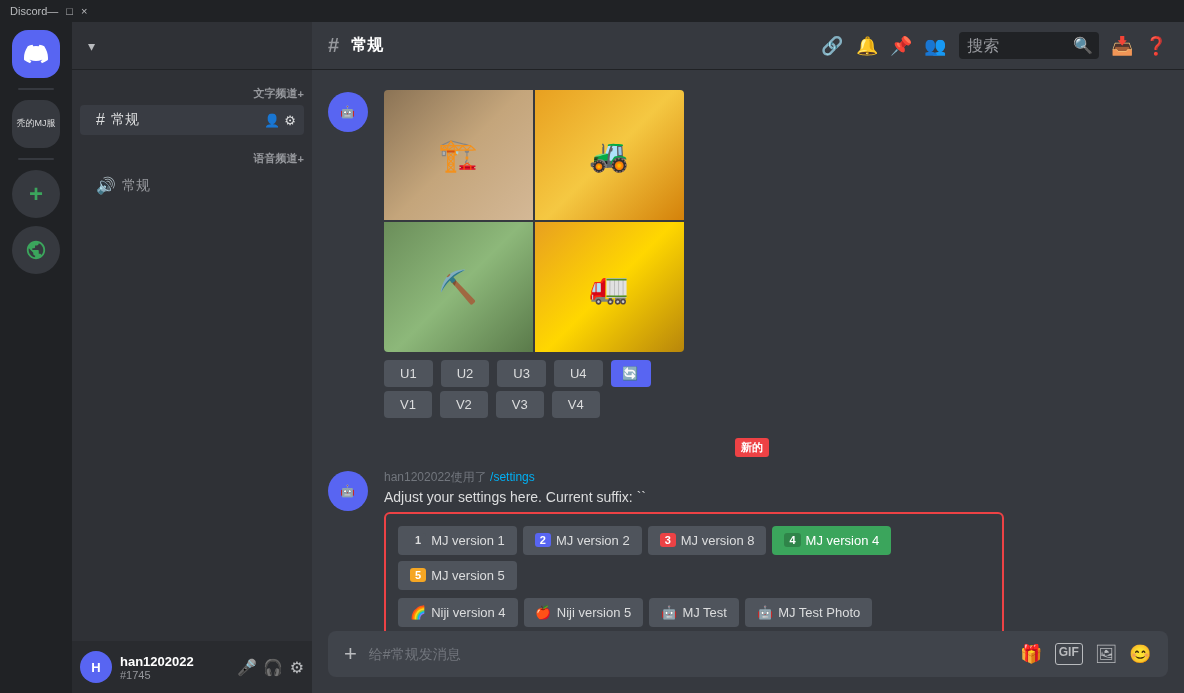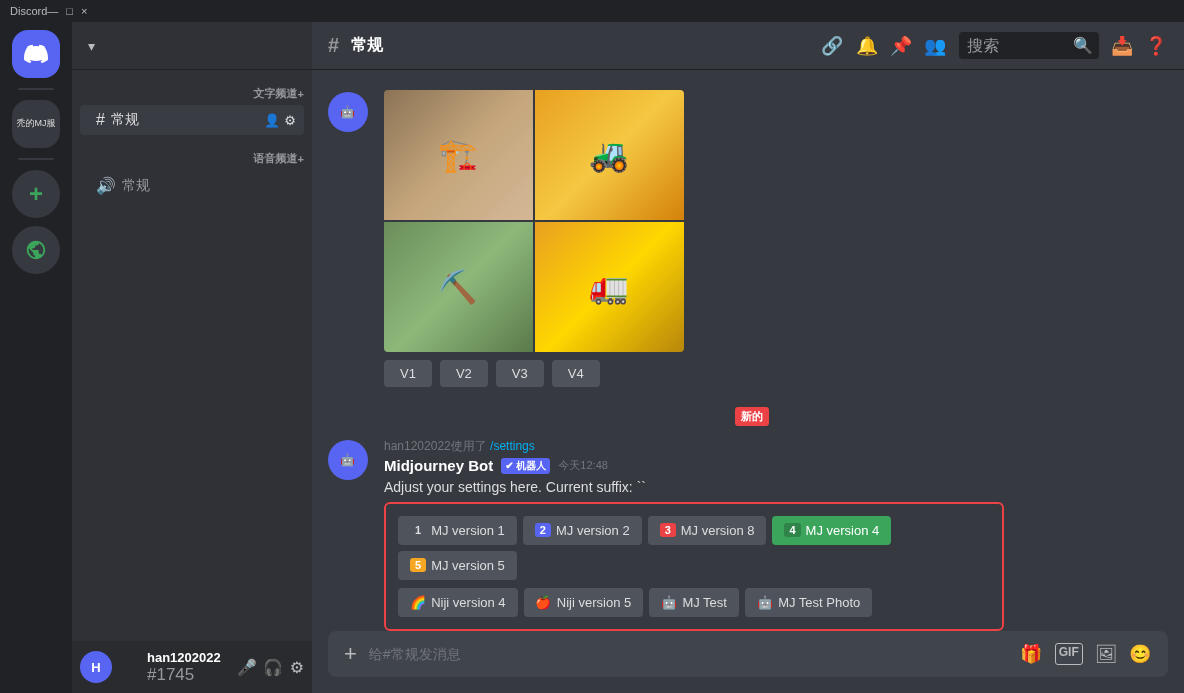--- a/index.html
+++ b/index.html
@@ -139,23 +139,23 @@
       border-radius: 50%;
       background: #5865f2;
       display: flex;
       align-items: center;
       justify-content: center;
       font-size: 13px;
       font-weight: bold;
       color: white;
       position: relative;
     }
-    .user-info { flex: 1; margin-left: 27px; }
+    .user-info { flex: 1; }
     .user-name { font-size: 13px; font-weight: 600; color: #fff; }
-    .user-tag { font-size: 17px; color: #96989d; }
+    .user-tag { font-size: 11px; color: #96989d; }
     .user-controls { display: flex; gap: 6px; }
     .user-ctrl-btn { color: #b9bbbe; cursor: pointer; font-size: 16px; }
 
     
     .main-content {
       flex: 1;
       background: #36393f;
       display: flex;
       flex-direction: column;
       overflow: hidden;
@@ -510,42 +510,44 @@
             </div>
             <div class="image-placeholder" style="background: linear-gradient(135deg, #6B8E5A 0%, #8DB87A 50%, #5A7A4A 100%);">
               <span style="font-size:32px;">⛏️</span>
             </div>
             <div class="image-placeholder" style="background: linear-gradient(135deg, #E8A020 0%, #FFD700 50%, #B8860B 100%);">
               <span style="font-size:32px;">🚛</span>
             </div>
           </div>
 
           <div class="action-buttons">
+            <button class="btn-action">U1</button>
+            <button class="btn-action">U2</button>
+            <button class="btn-action">U3</button>
+            <button class="btn-action">U4</button>
+            <button class="btn-action refresh">🔄</button>
+          </div>
+          <div class="action-buttons">
             <button class="btn-action">V1</button>
             <button class="btn-action">V2</button>
             <button class="btn-action">V3</button>
             <button class="btn-action">V4</button>
           </div>
         </div>
       </div>
 
       <div style="display:flex; align-items:center; margin: 4px 0 8px 0; position:relative;flex-direction:column;">
         <div style="flex:1; height:1px; background:#ed4245;"></div>
         <div class="new-badge" style="position:static; margin-left:8px;">新的</div>
       </div>
 
       <div class="message">
         <div class="message-avatar" style="background:#5865f2; border-radius:50%; font-size:12px;">🤖</div>
         <div class="message-content">
           <div style="font-size:12px; color:#72767d; margin-bottom:2px;">han1202022使用了 <span style="color:#00b0f4;">/settings</span></div>
-          <div class="message-header">
-            <span class="message-author">Midjourney Bot</span>
-            <span class="message-badge">✔ 机器人</span>
-            <span class="message-timestamp">今天12:48</span>
-          </div>
           <div class="message-text">Adjust your settings here. Current suffix: ``</div>
 
           <div class="settings-panel">
 
             <div class="settings-row">
               <button class="btn-setting">
                 <span style="background:#4f545c; color:#dcddde; border-radius:3px; padding:1px 5px; font-size:11px; font-weight:700;">1</span>
                 <span>MJ version 1</span>
               </button>
               <button class="btn-setting">

